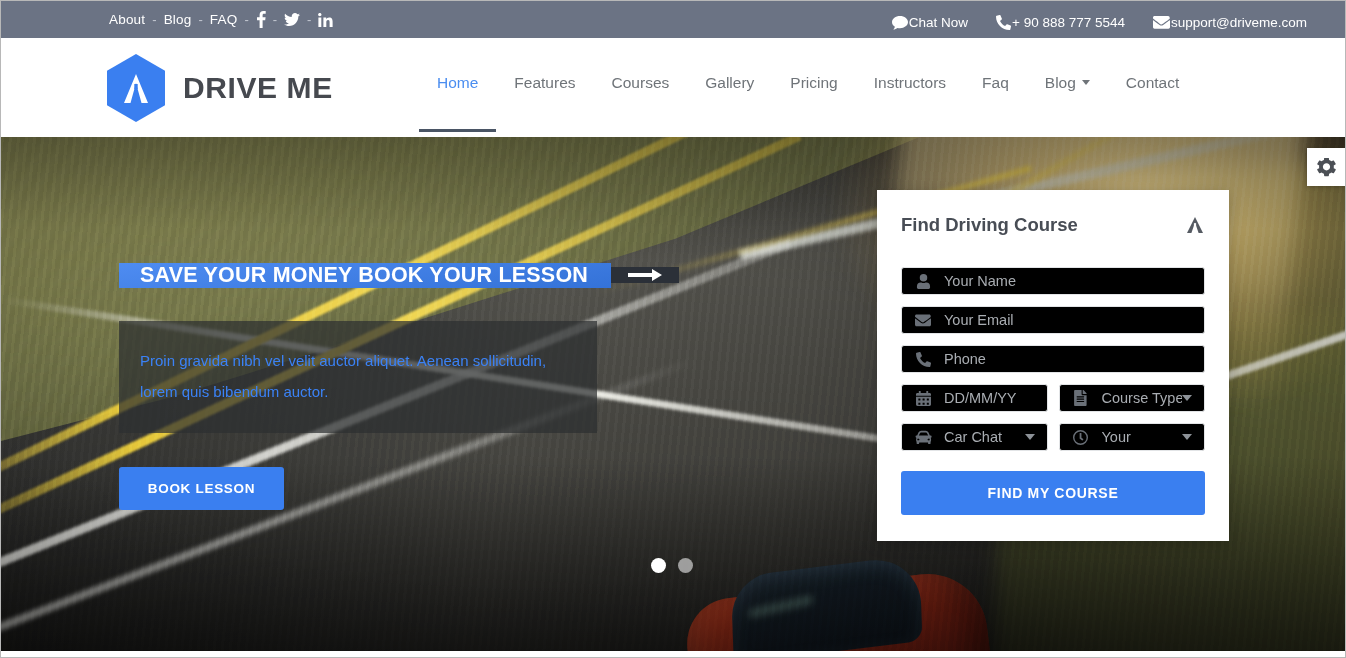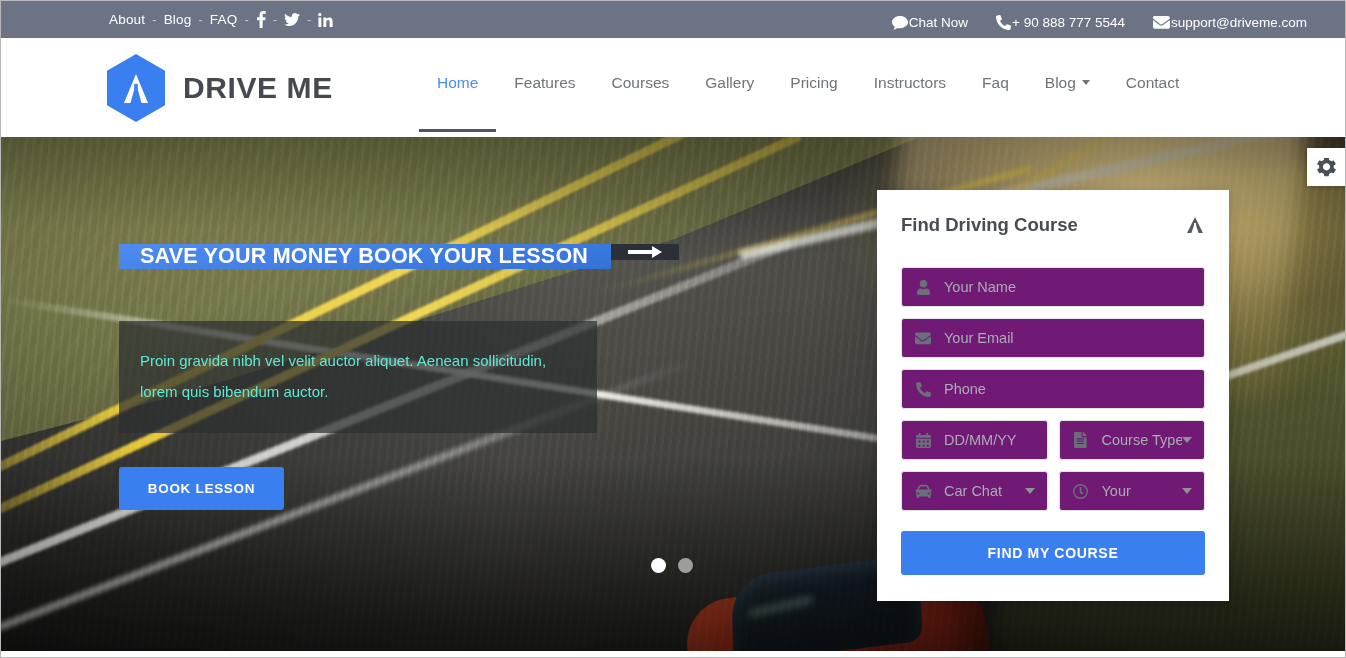--- a/index.html
+++ b/index.html
@@ -368,21 +368,21 @@
 
   
   .caption {
     position: absolute;
     left: 118px;
     top: 107px;
     width: 580px;
   }
   .headline-row {
     display: flex;
-    align-items: flex-start;
+    align-items: center;
     height: 62px;
     width: 560px;
   }
   .headline {
     flex: 1;
     background: #3a7ff0;
     display: flex;
     align-items: center;
     padding-left: 21px;
     box-sizing: border-box;
@@ -416,21 +416,21 @@
   .headline-arrow svg { display: block; }
 
   .descbox {
     margin-top: 15px;
     width: 478px;
     background: rgba(45,47,48,.72);
     padding: 24px 24px 26px 21px;
     box-sizing: border-box;
   }
   .desc-text {
-    color: #5eead4;
+    color: #3b82f6;
     font-size: 15px;
     line-height: 31px;
   }
   .book-btn {
     display: inline-flex;
     align-items: center;
     justify-content: center;
     margin-top: 34px;
     width: 165px;
     height: 43px;
@@ -496,29 +496,29 @@
   }
   .ff-title {
     font-size: 18.5px;
     font-weight: bold;
     color: #484d55;
   }
   .ff-headicon svg { display: block; }
 
   .ff-field {
     position: relative;
-    height: 40px;
+    height: 28px;
     border: 1px solid #e2e4e6;
     border-radius: 3px;
     display: flex;
     align-items: center;
     padding: 11px 12px;
     box-sizing: border-box;
     margin-bottom: 11px;
-    background: #701a75;
+    background: #000000;
     cursor: text;
   }
   .ff-field .fi {
     display: flex;
     align-items: center;
     justify-content: center;
     width: 18px;
     margin-right: 12px;
     flex: none;
   }

